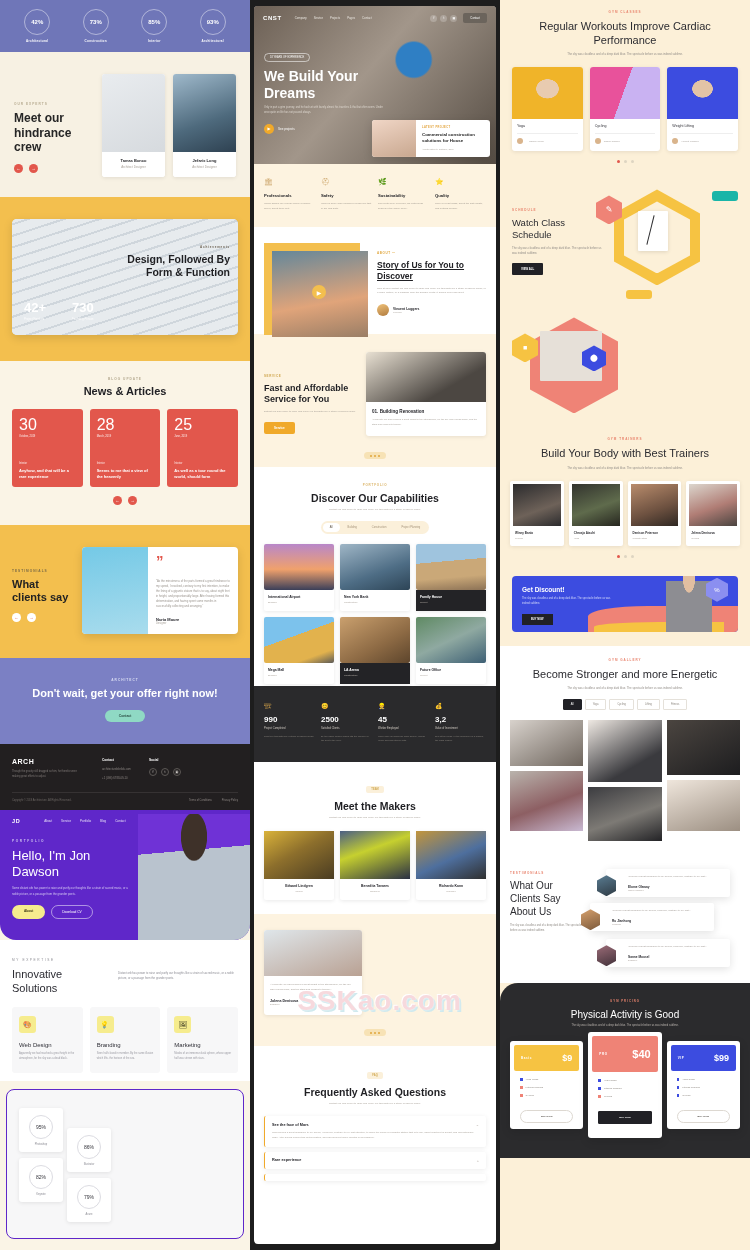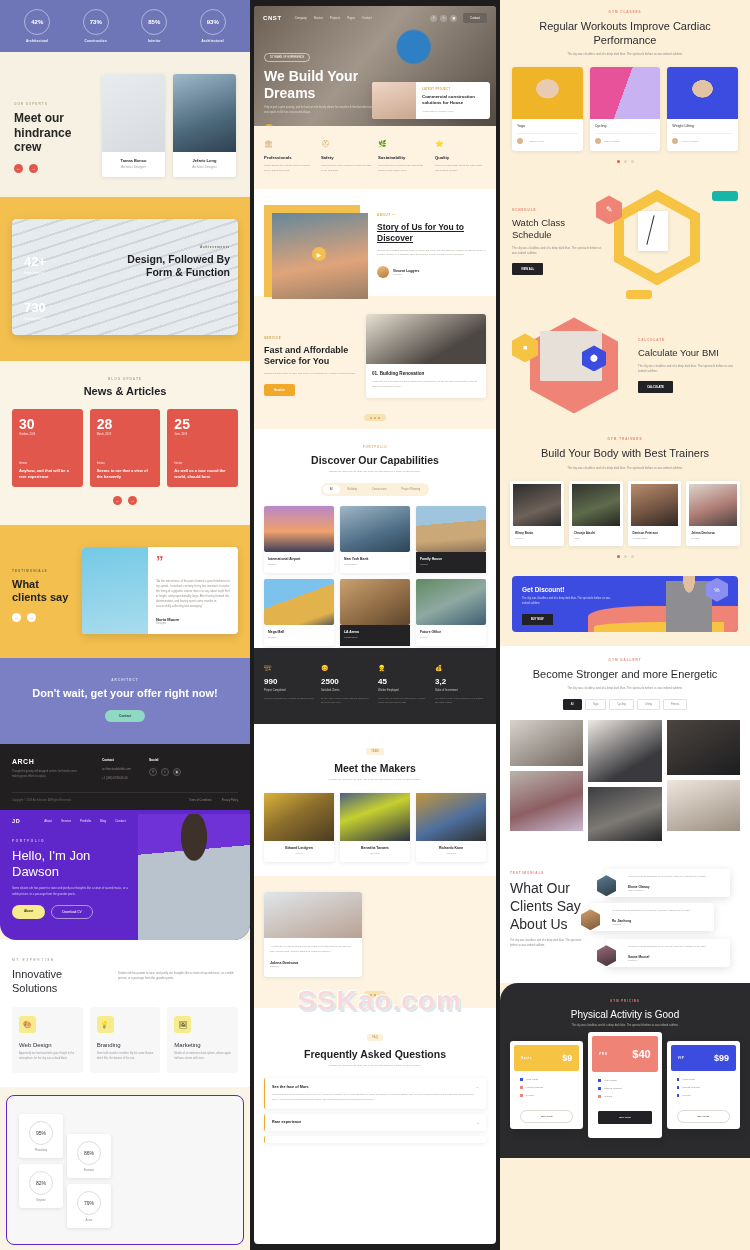--- a/index.html
+++ b/index.html
@@ -36,31 +36,31 @@
   .crew-name { font-size:4px; font-weight:700; color:#26262a; }
   .crew-role { font-size:3px; color:#a9a29a; margin-top:2px; }
 
   .design { background:#f3bf4e; padding:22px 12px 26px; position:relative; }
   .design-card { border-radius:5px; overflow:hidden; position:relative; height:116px;
                  background:linear-gradient(120deg,#d8dde2 0%, #e9edf0 45%, #c3cbd2 100%); }
   .stairs { position:absolute; inset:0; }
   .design-txt { position:absolute; right:8px; top:26px; text-align:right; width:128px; }
   .design-eyebrow { color:#6d6252; font-size:3px; letter-spacing:.8px; font-weight:700; }
   .design-h { font-size:10.5px; font-weight:700; color:#1f1f22; line-height:1.2; margin-top:4px; }
-  .design-nums { position:absolute; left:12px; bottom:14px; display:flex; gap:26px; color:#fff;flex-direction:column; }
+  .design-nums { position:absolute; left:12px; bottom:14px; display:flex; gap:26px; color:#fff; }
   .dnum { font-size:13px; font-weight:700; line-height:1; }
   .dlbl { font-size:2.8px; margin-top:3px; opacity:.92; }
 
   .news { background:#faf4e6; padding:16px 12px 20px; text-align:center; }
   .news-eyebrow { color:#b6ab92; }
   .news-h { font-size:11px; font-weight:700; color:#212125; margin-top:4px; }
   .news-row { display:flex; gap:7px; margin-top:12px; }
   .news-card { flex:1; background:#e2574c; border-radius:3px; padding:8px 7px; height:78px; text-align:left;
                display:flex; flex-direction:column; justify-content:space-between; color:#fff; }
-  .news-day { font-size:14px; font-weight:700; line-height:1; }
+  .news-day { font-size:16px; font-weight:400; line-height:1; }
   .news-mo { font-size:2.6px; opacity:.9; margin-top:2px; }
   .news-cat { font-size:2.6px; opacity:.85; margin-bottom:3px; }
   .news-ttl { font-size:4px; font-weight:700; line-height:1.35; }
 
   .testi { background:#f3bf4e; padding:22px 12px 24px; display:flex; gap:10px; }
   .testi-left { width:60px; padding-top:22px; }
   .testi-eyebrow { color:#7b6a45; }
   .testi-h { font-size:11px; font-weight:700; color:#222; line-height:1.22; margin-top:5px; }
   .testi-card { flex:1; display:flex; background:#fff; border-radius:4px; overflow:hidden; }
   .testi-photo { width:66px; background:linear-gradient(170deg,#74c9e6,#a9dced); }
@@ -100,21 +100,21 @@
   .jd-soc i { width:7px;height:7px;border-radius:50%;border:.5px solid rgba(255,255,255,.45);display:flex;align-items:center;justify-content:center;color:#fff;font-size:3px;font-style:normal; }
   .jd-body { margin-top:14px; width:118px; position:relative; z-index:3; }
   .jd-eyebrow { color:#cbbcf0; font-size:3.2px; letter-spacing:1.6px; font-weight:700; }
   .jd-h { color:#fff; font-size:13px; font-weight:400; line-height:1.25; margin-top:5px; }
   .jd-p { color:#d5c9f2; font-size:2.8px; line-height:1.85; margin-top:6px; }
   .jd-btns { display:flex; gap:6px; margin-top:8px; }
   .jd-btn-y { background:#f6ec8e; color:#3d3a12; font-size:3.2px; font-weight:700; padding:4px 12px; border-radius:10px; }
   .jd-btn-o { border:.6px solid rgba(255,255,255,.5); color:#fff; font-size:3.2px; padding:4px 10px; border-radius:10px; }
   .jd-person { position:absolute; right:0; bottom:0; width:112px; height:126px; }
 
-  .jd-exp { background:#fff; padding:18px 12px 14px; }
+  .jd-exp { background:#fff; padding:18px 12px 8px; }
   .jd-exp-eyebrow { color:#8c8c93; font-size:3.2px; letter-spacing:1.6px; font-weight:400; }
   .jd-exp-row { display:flex; gap:14px; margin-top:6px; align-items:flex-start; }
   .jd-exp-h { font-size:11px; color:#2c2c33; line-height:1.25; width:92px; }
   .jd-exp-p { font-size:2.8px; color:#8d8d95; line-height:1.9; flex:1; padding-top:3px; }
   .jd-cards { display:flex; gap:7px; margin-top:12px; }
   .jd-card { flex:1; background:#f7f7f8; border-radius:3px; padding:9px 7px 11px; }
   .jd-ico { width:17px; height:17px; border-radius:3px; background:#f6ec8e; display:flex; align-items:center; justify-content:center; font-size:7px; }
   .jd-card-h { font-size:6px; color:#2f2f36; margin-top:9px; }
   .jd-card-p { font-size:2.6px; color:#9a9aa2; line-height:1.9; margin-top:4px; }
 
@@ -127,21 +127,21 @@
   .skills-right { flex:1; position:relative; }
   .sk-card { position:absolute; background:#fff; border-radius:3px; width:44px; height:44px;
              display:flex; flex-direction:column; align-items:center; justify-content:center; }
   .sk-ring { width:24px;height:24px;border-radius:50%;border:1px solid #dcdce2;display:flex;align-items:center;justify-content:center;font-size:5px;color:#34343b; }
   .sk-lbl { font-size:2.6px; color:#8b8b93; margin-top:4px; }
 
   
   .c2 { background:#1d1d1d; padding:6px 4px; }
   .c2-inner { background:#fff; border-radius:4px; overflow:hidden; height:1238px; position:relative; }
 
-  .cn-hero { height:120px; position:relative; background:linear-gradient(135deg,#5d5247,#8a7f72 40%,#6e6459); overflow:hidden; }
+  .cn-hero { height:158px; position:relative; background:linear-gradient(135deg,#5d5247,#8a7f72 40%,#6e6459); overflow:hidden; }
   .cn-hero-img { position:absolute; inset:0; }
   .cn-nav { position:relative; z-index:5; display:flex; align-items:center; padding:7px 9px; gap:7px; }
   .cn-logo { color:#fff; font-size:6px; font-weight:700; letter-spacing:.6px; }
   .cn-menu { display:flex; gap:7px; margin-left:6px; }
   .cn-menu span { color:#e9e5df; font-size:2.8px; }
   .cn-right { margin-left:auto; display:flex; align-items:center; gap:3px; }
   .cn-right i { width:7px;height:7px;border-radius:50%;background:rgba(255,255,255,.22);display:flex;align-items:center;justify-content:center;color:#fff;font-size:3px;font-style:normal; }
   .cn-btn { background:#6b645c; color:#fff; font-size:2.8px; padding:3px 7px; border-radius:2px; margin-left:3px; }
   .cn-hero-body { position:relative; z-index:5; padding:14px 10px 0; width:140px; }
   .cn-badge { display:inline-block; border:.5px solid rgba(255,255,255,.55); color:#fff; font-size:2.6px; padding:2px 5px; border-radius:6px; }
@@ -298,21 +298,21 @@
 
   .fx-str { background:#fff; padding:12px 10px 14px; text-align:center; }
   .fx-ftabs { display:inline-flex; gap:3px; margin-top:8px; }
   .fx-ft { font-size:2.6px; color:#8e8880; border:.5px solid #e5e1da; padding:3px 7px; border-radius:1px; }
   .fx-ft.on { background:#212126; color:#fff; border-color:#212126; }
   .fx-gal { display:flex; gap:5px; margin-top:10px; }
   .fx-gcol { flex:1; display:flex; flex-direction:column; gap:5px; }
 
   .fx-cl { background:#fff; padding:12px 10px 6px; display:flex; gap:6px; }
   .fx-cl-l { width:76px; padding-top:4px; }
-  .fx-cl-h { font-size:14px; color:#2c2c31; line-height:1.28; margin-top:5px; }
+  .fx-cl-h { font-size:10px; color:#2c2c31; line-height:1.28; margin-top:5px; }
   .fx-cl-p { font-size:2.6px; color:#938e88; line-height:1.9; margin-top:5px; }
   .fx-cl-r { flex:1; position:relative; height:110px; }
   .fx-tcard { position:absolute; background:#fff; border-radius:2px; box-shadow:0 2px 8px rgba(0,0,0,.12); padding:6px 7px 6px 22px; width:124px; }
   .fx-tav { position:absolute; left:-9px; top:6px; width:19px;height:21px;
             clip-path:polygon(50% 0,100% 25%,100% 75%,50% 100%,0 75%,0 25%); }
   .fx-tq { font-size:2.5px; color:#a09a94; line-height:1.85; }
   .fx-tn { font-size:3.2px; font-weight:700; color:#2c2c31; margin-top:5px; }
   .fx-trl { font-size:2.3px; color:#aba49e; }
 
   .fx-pr { background:#2b2b2d; padding:16px 10px 20px; text-align:center; border-radius:18px 0 0 0; }
@@ -920,26 +920,20 @@
         <div style="position:absolute;left:18px;top:2px;width:88px;height:96px;background:#ef8376;
                     clip-path:polygon(50% 0,100% 25%,100% 75%,50% 100%,0 75%,0 25%);"></div>
         <div style="position:absolute;left:28px;top:16px;width:62px;height:50px;background:#e6e0d8;border-radius:1px;"></div>
         <div style="position:absolute;left:0;top:18px;width:26px;height:29px;background:#f6c342;
                     clip-path:polygon(50% 0,100% 25%,100% 75%,50% 100%,0 75%,0 25%);
                     display:flex;align-items:center;justify-content:center;color:#fff;font-size:7px;">■</div>
         <div style="position:absolute;left:70px;top:30px;width:24px;height:26px;background:#3c4ce0;
                     clip-path:polygon(50% 0,100% 25%,100% 75%,50% 100%,0 75%,0 25%);
                     display:flex;align-items:center;justify-content:center;color:#fff;font-size:7px;">⬤</div>
       </div>
-      <div class="fx-bmi-r">
-        <div class="fx-e" style="text-align:left;">CALCULATE</div>
-        <div class="fx-bmi-h">Calculate Your BMI</div>
-        <div class="fx-p" style="text-align:left;">The sky was cloudless and of a deep dark blue. The spectacle before us was indeed sublime.</div>
-        <div class="fx-btn-dark">CALCULATE</div>
-      </div>
     </div>
 
     <div class="fx-tr">
       <div class="fx-e">GYM TRAINERS</div>
       <div class="fx-h">Build Your Body with Best Trainers</div>
       <div class="fx-p">The sky was cloudless and of a deep dark blue. The spectacle before us was indeed sublime.</div>
       <div class="fx-tr-row">
         <div class="fx-tr-c shadow-sm">
           <div class="fx-tr-img ph" style="background:linear-gradient(160deg,#2b2b2d,#6e6259 60%,#2b2b2d);"></div>
           <div class="fx-tr-n">Winny Bania</div>

